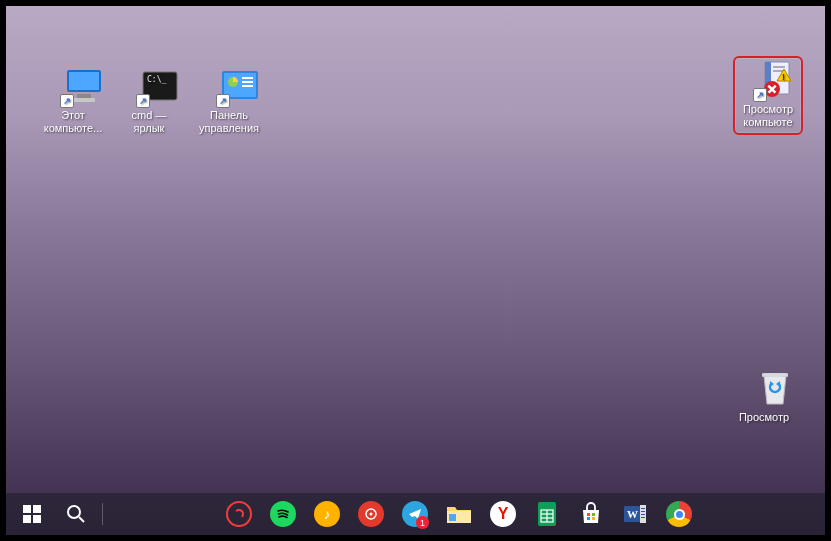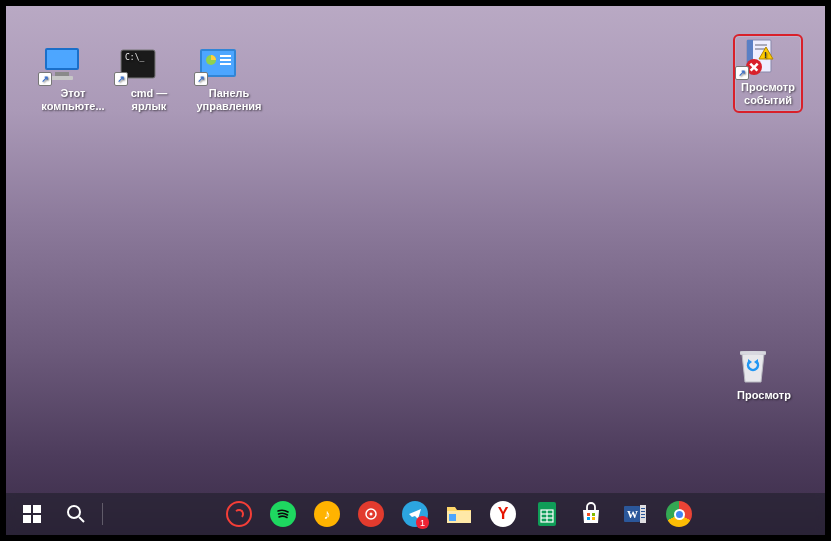--- a/index.html
+++ b/index.html
@@ -26,42 +26,42 @@
   .desktop {
     position: relative;
     width: 100%;
     height: calc(100% - 42px);
   }
   .desktop-icon {
     position: absolute;
     width: 70px;
     display: flex;
     flex-direction: column;
-    align-items: flex-start;
+    align-items: flex-end;
     text-align: center;
     color: #fff;
     font-size: 11px;
     line-height: 13px;
     cursor: pointer;
     text-shadow: 1px 1px 2px rgba(0,0,0,.6);
     padding: 2px;
+    margin-top: 22px;
   }
   .desktop-icon .icon-box {
     width: 44px;
     height: 40px;
     margin-bottom: 3px;
     display: flex;
     align-items: center;
     justify-content: center;
     position: relative;
   }
   .desktop-icon .label {
     width: 100%;
     word-wrap: break-word;
-    font-weight: bold;
   }
   .shortcut-arrow {
     position: absolute;
     bottom: -2px;
     left: -2px;
     width: 14px;
     height: 14px;
     background: #fff;
     border: 1px solid #777;
     border-radius: 2px;
@@ -186,21 +186,21 @@
           <rect x="16" y="6" width="12" height="2" fill="#aab"></rect>
           <rect x="16" y="10" width="12" height="2" fill="#aab"></rect>
           <polygon points="27,9 34,21 20,21" fill="#ffcc00" stroke="#b38600" stroke-width="1"></polygon>
           <text x="25" y="20" font-size="9" fill="#333" font-weight="bold">!</text>
           <circle cx="15" cy="29" r="8" fill="#d9202a"></circle>
           <rect x="10" y="28" width="10" height="2.5" fill="#fff" transform="rotate(45 15 29)"></rect>
           <rect x="10" y="28" width="10" height="2.5" fill="#fff" transform="rotate(-45 15 29)"></rect>
         </svg>
         <div class="shortcut-arrow"></div>
       </div>
-      <div class="label">Просмотр событий</div>
+      <div class="label">Просмотр компьюте</div>
     </div>
 
     <div class="desktop-icon" style="top:338px; right:26px;">
       <div class="icon-box">
         <svg width="38" height="40" viewBox="0 0 38 40">
           <path d="M8 8 L30 8 L27 36 L11 36 Z" fill="#e8e8ec" stroke="#b8b8c0" stroke-width="1"></path>
           <rect x="6" y="5" width="26" height="4" rx="1" fill="#c8c8d0"></rect>
           <ellipse cx="19" cy="7" rx="13" ry="2" fill="#d8d8e0"></ellipse>
           <path d="M15 16 a5 5 0 1 0 8 0" fill="none" stroke="#2196f3" stroke-width="2.5"></path>
           <polygon points="14,13 18,16 14,19" fill="#2196f3"></polygon>

